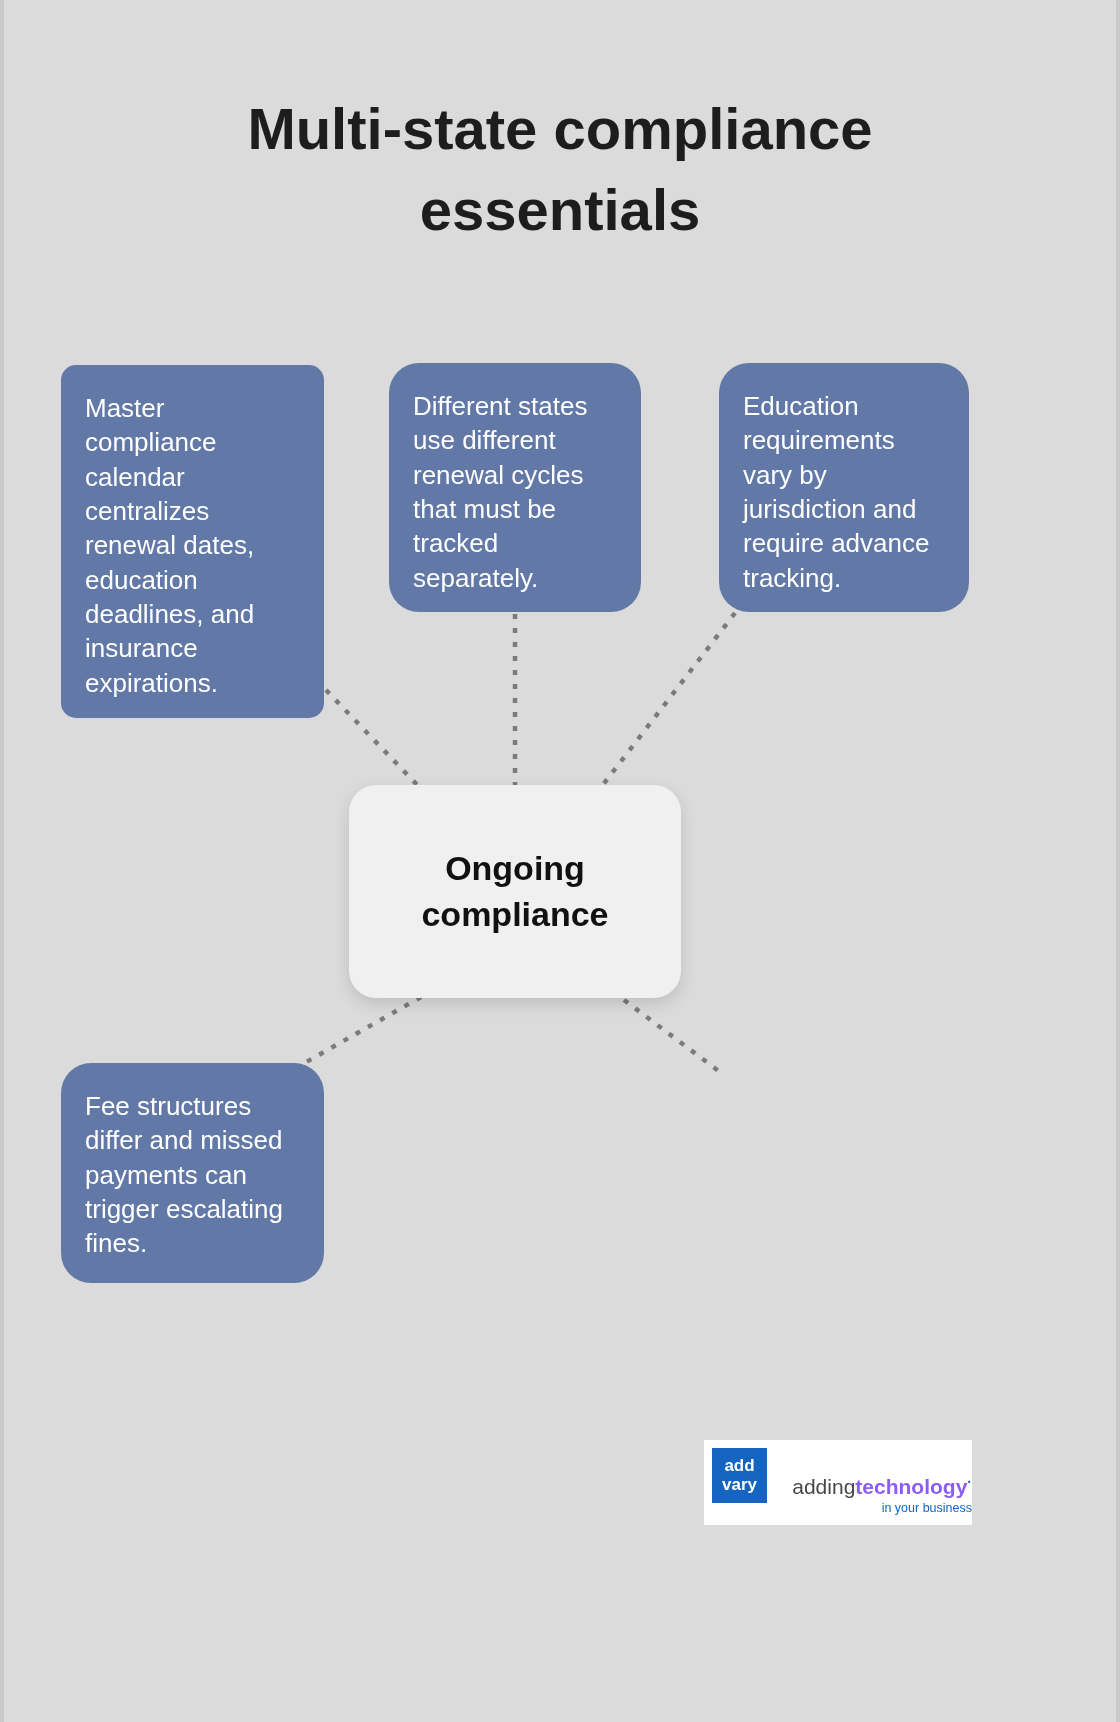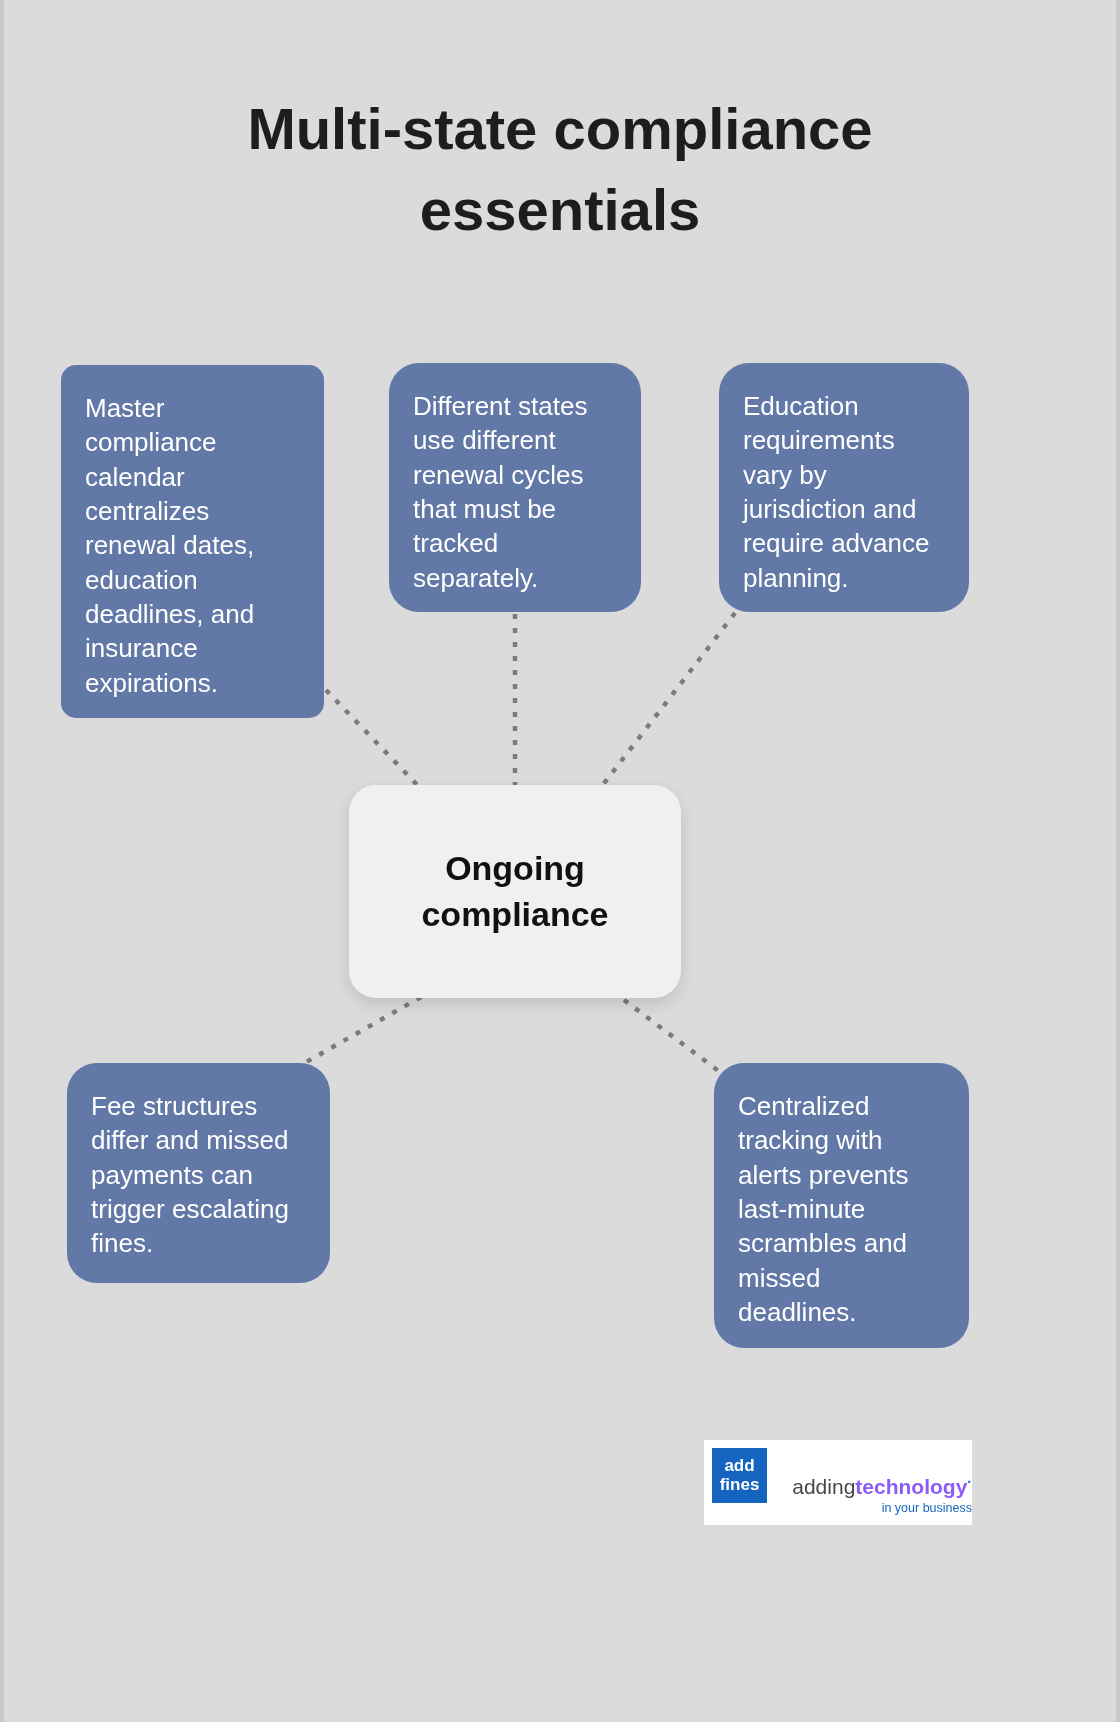--- a/index.html
+++ b/index.html
@@ -43,21 +43,21 @@
     background: #6278a6;
     color: #ffffff;
     font-size: 26px;
     line-height: 1.32;
     padding: 26px 24px;
     z-index: 2;
   }
   .node-a { left: 57px;  top: 365px;  width: 263px; height: 353px; border-radius: 15px; }
   .node-b { left: 385px; top: 363px;  width: 252px; height: 249px; }
   .node-c { left: 715px; top: 363px;  width: 250px; height: 249px; }
-  .node-d { left: 63px;  top: 1063px; width: 263px; height: 220px; }
+  .node-d { left: 57px;  top: 1063px; width: 263px; height: 220px; }
   .node-e { left: 710px; top: 1063px; width: 255px; height: 285px; }
   .center-node {
     position: absolute;
     left: 345px; top: 785px;
     width: 332px; height: 213px;
     box-sizing: border-box;
     border-radius: 27px;
     background: #f0f0f0;
     box-shadow: 0 6px 16px rgba(0,0,0,0.13);
     display: flex;
@@ -136,39 +136,36 @@
 
   <div class="node node-a">
     <span>Master compliance calendar centralizes renewal dates, education deadlines, and insurance expirations.</span>
   </div>
 
   <div class="node node-b">
     <span>Different states use different renewal cycles that must be tracked separately.</span>
   </div>
 
   <div class="node node-c">
-    <span>Education requirements vary by jurisdiction and require advance planning.</span>
+    <span>Education requirements vary by jurisdiction and require advance tracking.</span>
   </div>
 
   <div class="center-node">
     <span>Ongoing compliance</span>
   </div>
 
   <div class="node node-d">
     <span>Fee structures differ and missed payments can trigger escalating fines.</span>
   </div>
 
-  <div class="node node-e">
-    <span>Centralized tracking with alerts prevents last-minute scrambles and missed deadlines.</span>
-  </div>
 
   <div class="logo">
     <div class="logo-mark">
       <span>add</span>
-      <span>fines</span>
+      <span>vary</span>
     </div>
     <div class="logo-word">
       <div class="word-line">
         <span class="w1">adding</span><span class="w2">technology</span><span class="tm">·</span>
       </div>
       <div class="tagline">in your business</div>
     </div>
   </div>
 
 </div>

